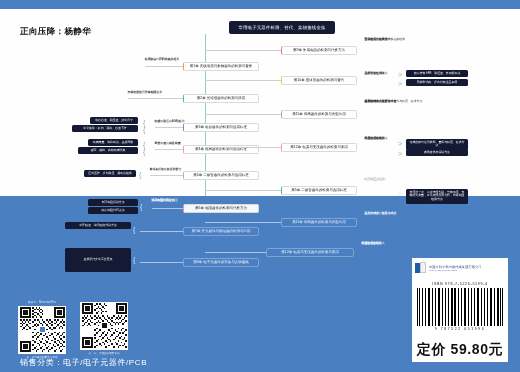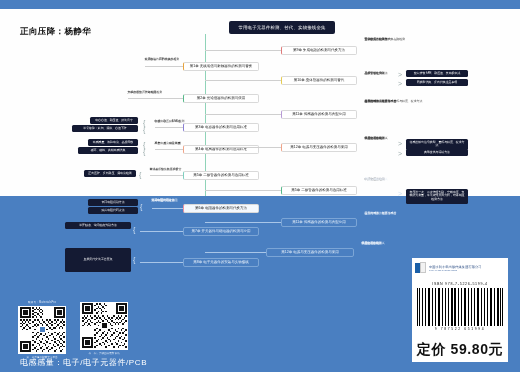--- a/index.html
+++ b/index.html
@@ -630,21 +630,21 @@
           </g>
           <rect x="12" y="12" width="5" height="5" fill="#fff"></rect>
           <rect x="13" y="13" width="3" height="3" fill="#111"></rect>
         </svg>
       </div>
       <div class="qrcap2">扫一扫，了解图书最新资讯</div>
     </div>
 
   </div>
 
-  <div class="saleline">电感感量：电子/电子元器件/PCB</div>
+  <div class="saleline">销售分类：电子/电子元器件/PCB</div>
 
   <div class="isbnpanel">
     <div class="pubrow">
       <div class="publogo">
         <div class="b1"></div>
           <div class="b3"></div>
       </div>
       <div class="pubtext">
         <div class="pubcn">中国水利水电出版传媒集团有限公司</div>
         <div class="puben">CHINA WATER &amp; POWER PRESS</div>

